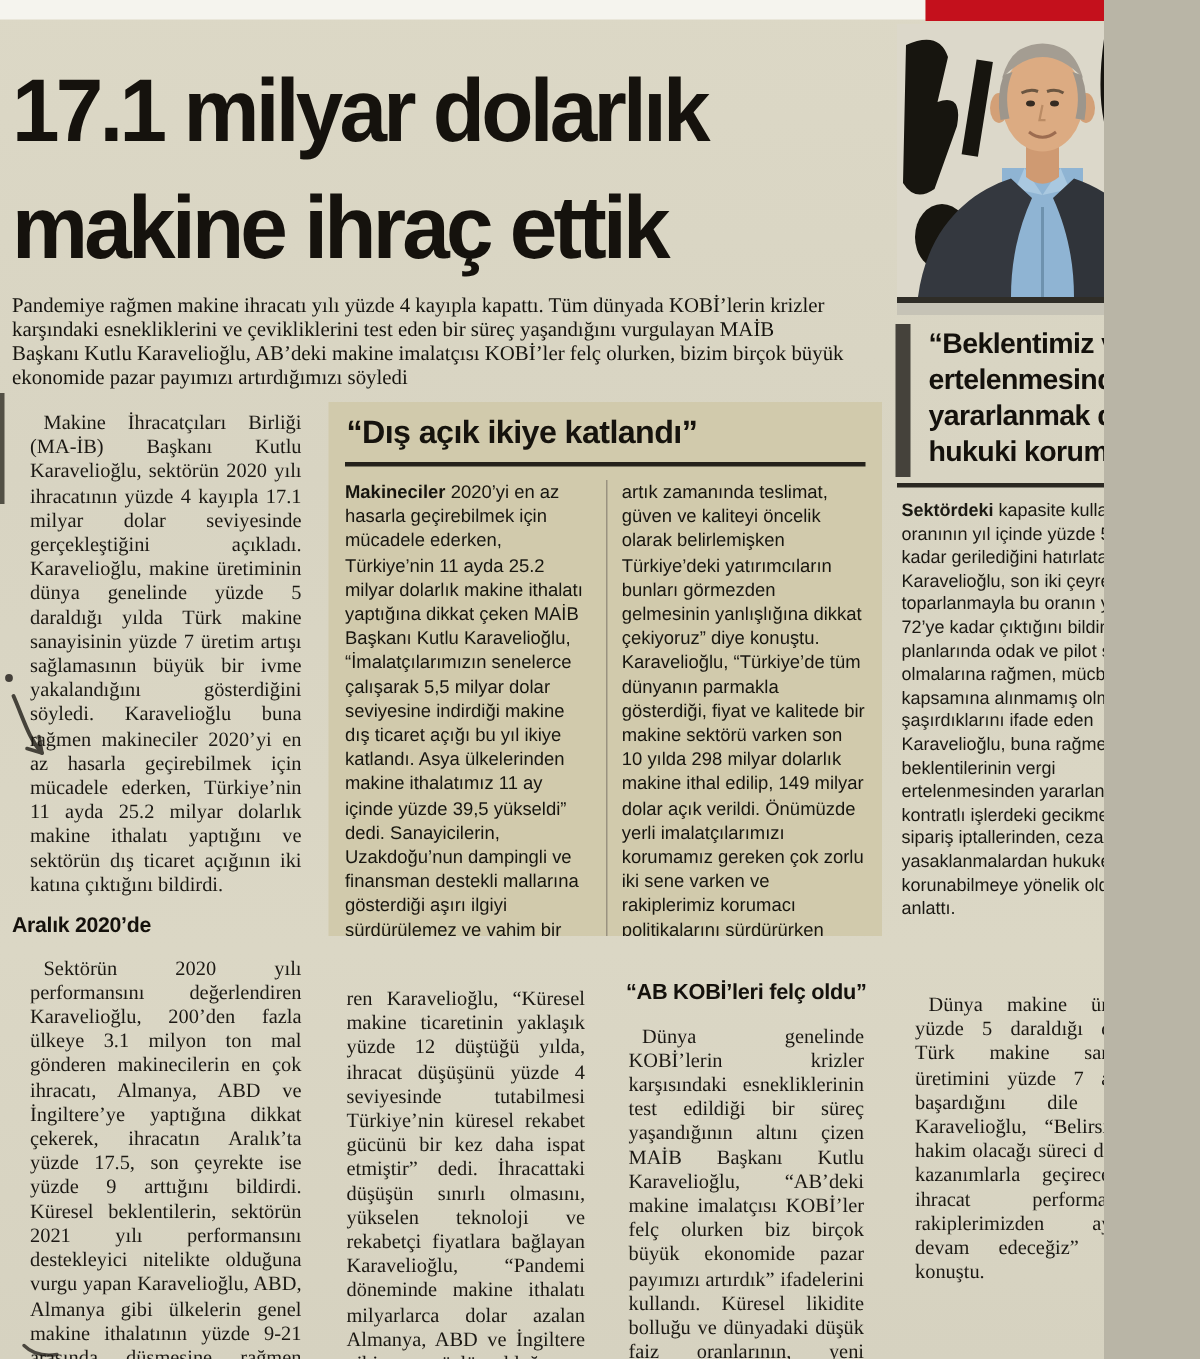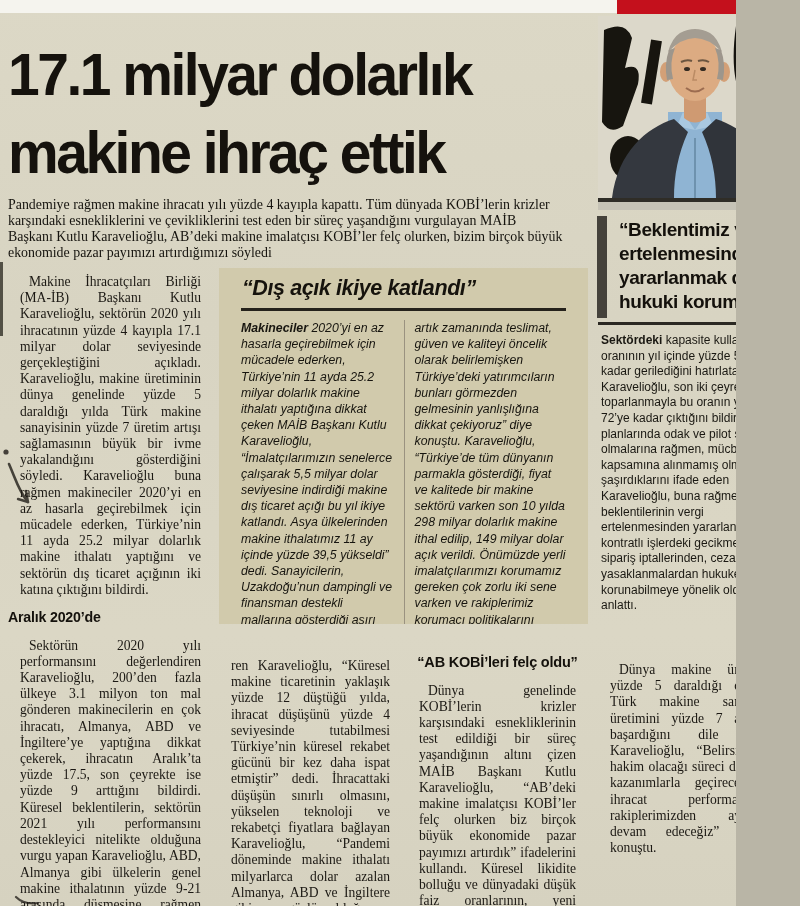--- a/index.html
+++ b/index.html
@@ -25,21 +25,21 @@
   .bodycol p.indent{text-indent:9px;}
   .col1{left:8px;top:262px;width:205px;height:644px;}
   .col2{left:219px;top:646px;width:183px;height:260px;}
   .col3{left:407px;top:646px;width:181px;height:260px;}
   .col4{left:598px;top:650px;width:198px;height:256px;}
   .subhead{font-family:"Liberation Sans",sans-serif;font-weight:bold;font-size:14.2px;
     line-height:15.6px;text-align:left;letter-spacing:-0.2px;margin:7px 0 3px;color:#14110c;}
   .subhead.q{font-size:14.5px;margin:9px 0 4px;text-align:center;}
   
   .hbox{left:219px;top:268px;width:369px;height:356px;background:#d1caac;
-    padding:8px 22px 0;box-sizing:border-box;overflow:hidden;font-style:italic;}
+    padding:8px 11px 0;box-sizing:border-box;overflow:hidden;}
   .hbox-title{font-family:"Liberation Sans",sans-serif;font-weight:bold;font-size:21.5px;
     letter-spacing:-0.4px;color:#16130d;padding:0 0 7px 1px;border-bottom:3px solid #25221b;
     margin-bottom:9px;}
   .hbox-cols{display:flex;}
   .hbox-col{width:50%;font-family:"Liberation Sans",sans-serif;font-size:12.3px;
     line-height:16.2px;color:#17150f;}
   .hbox-col.first{padding-right:9px;box-sizing:border-box;}
   .hbox-col.second{border-left:1px solid #9a9280;padding-left:10px;box-sizing:border-box;}
   .lead{font-weight:bold;}
   

